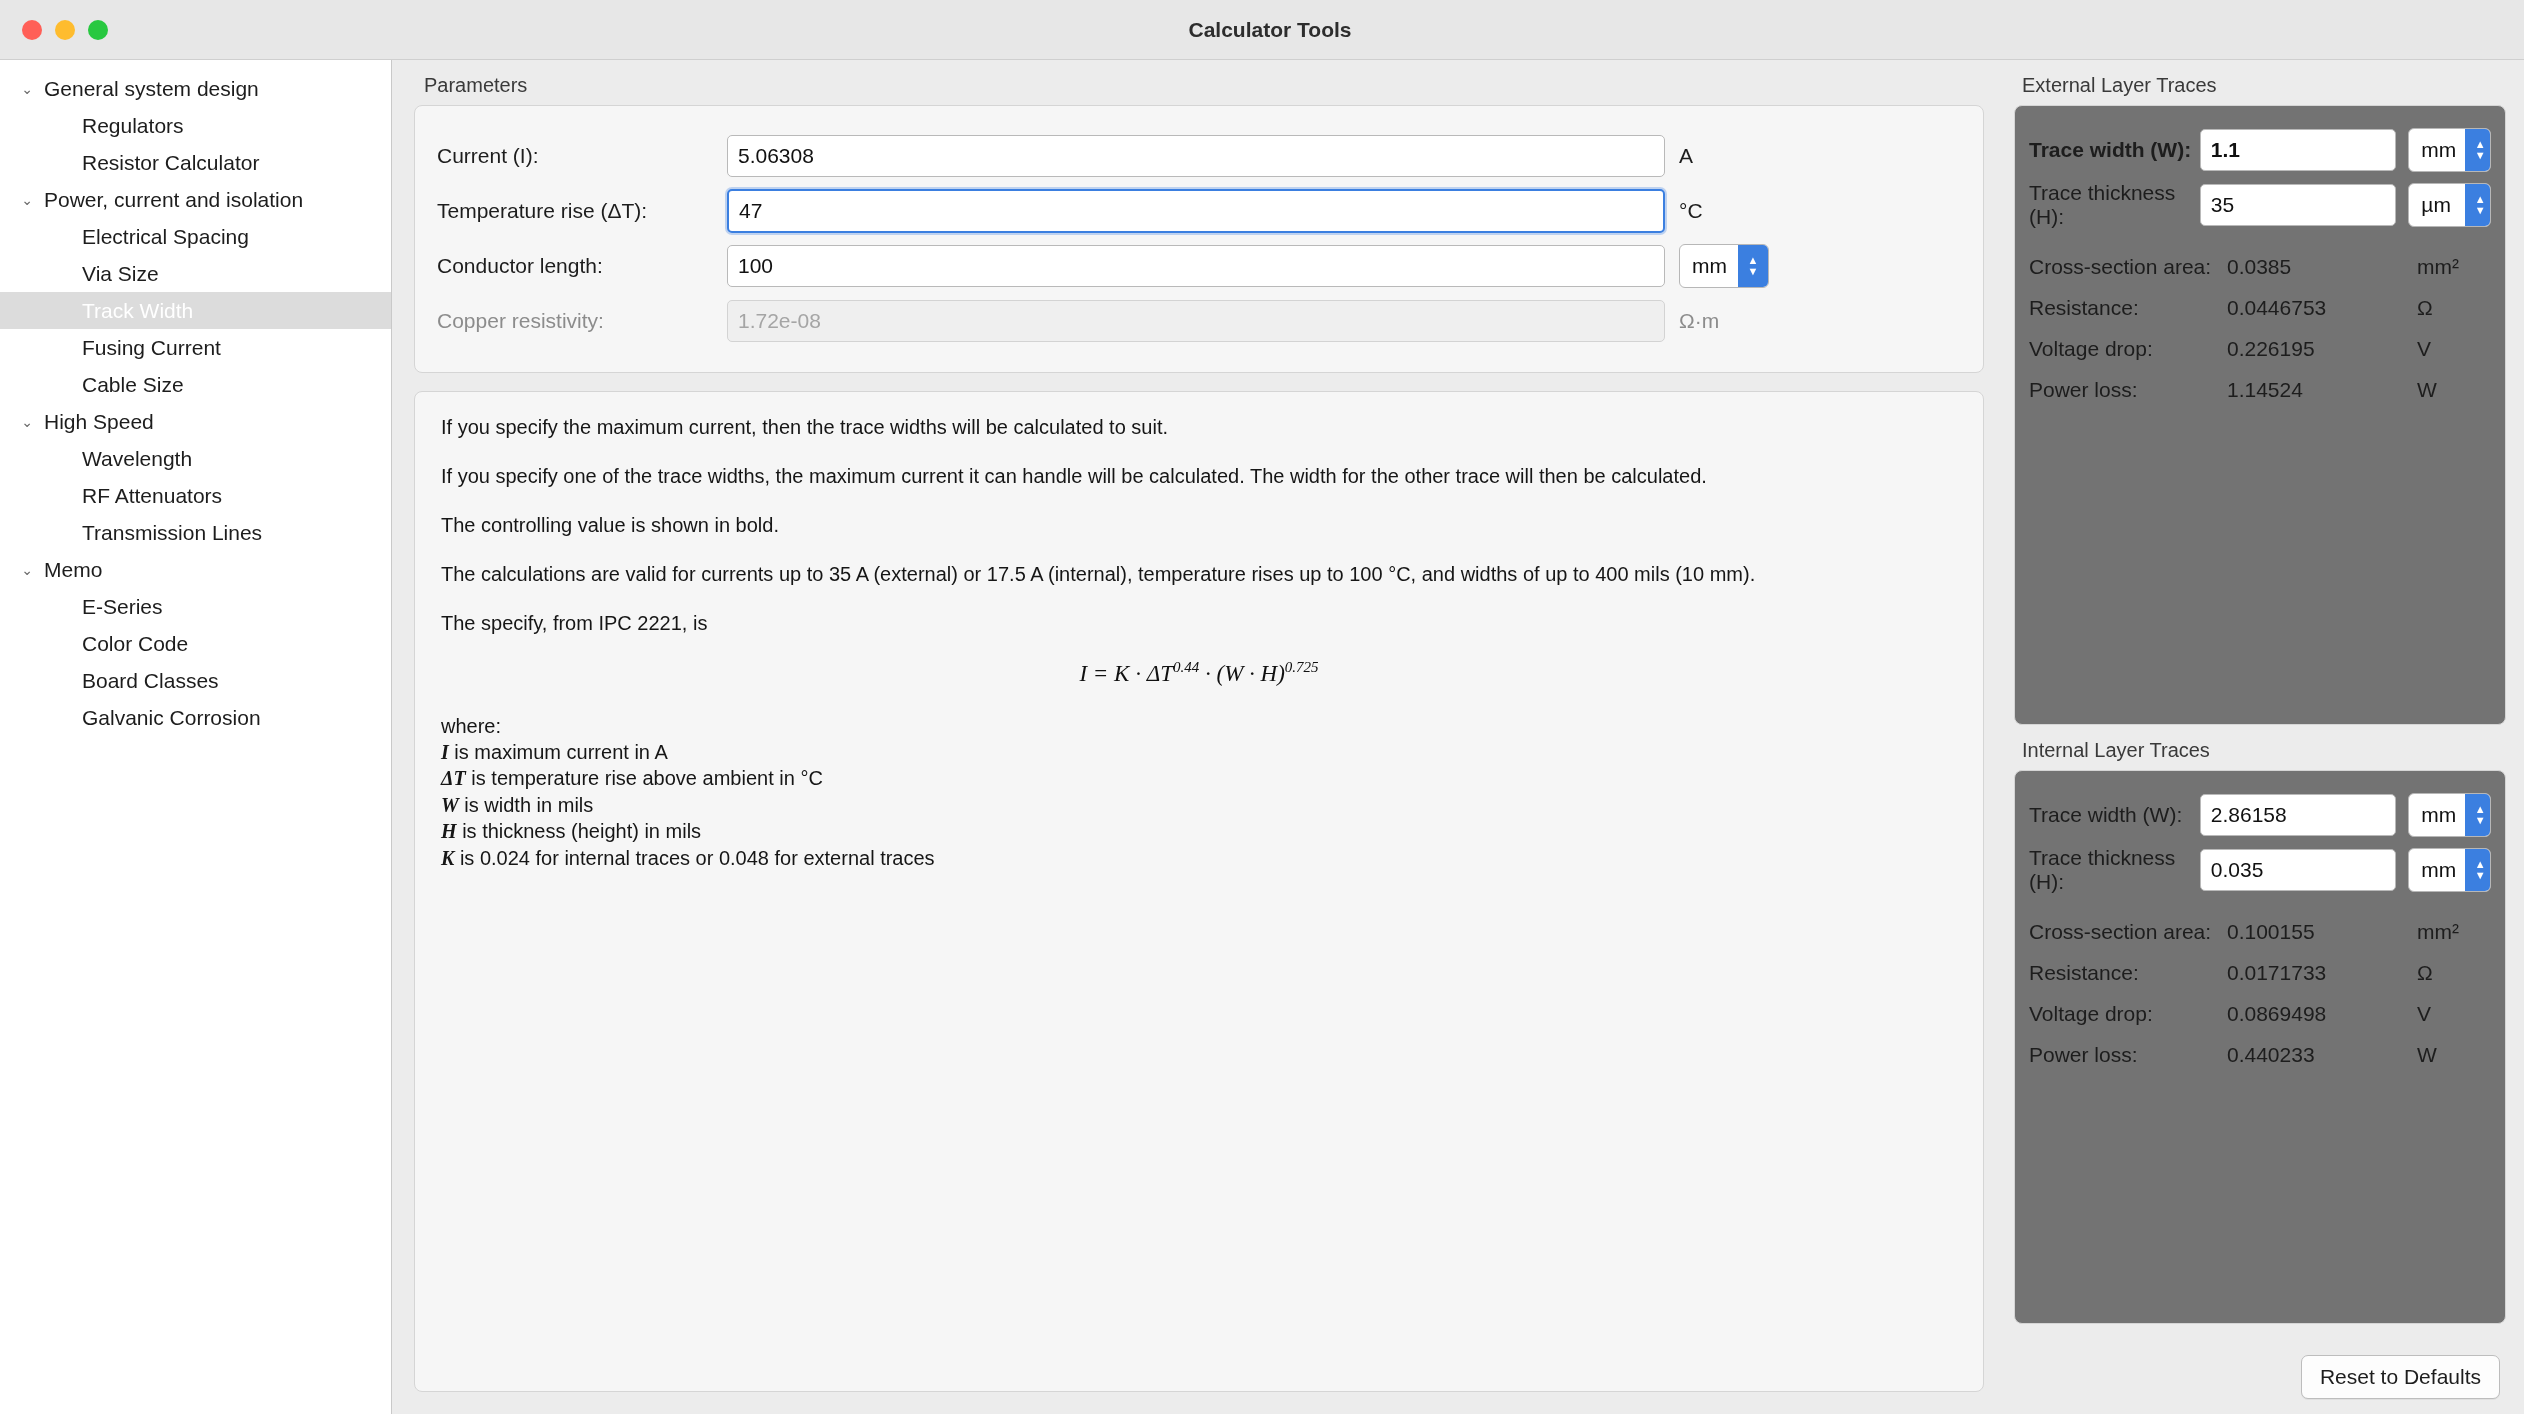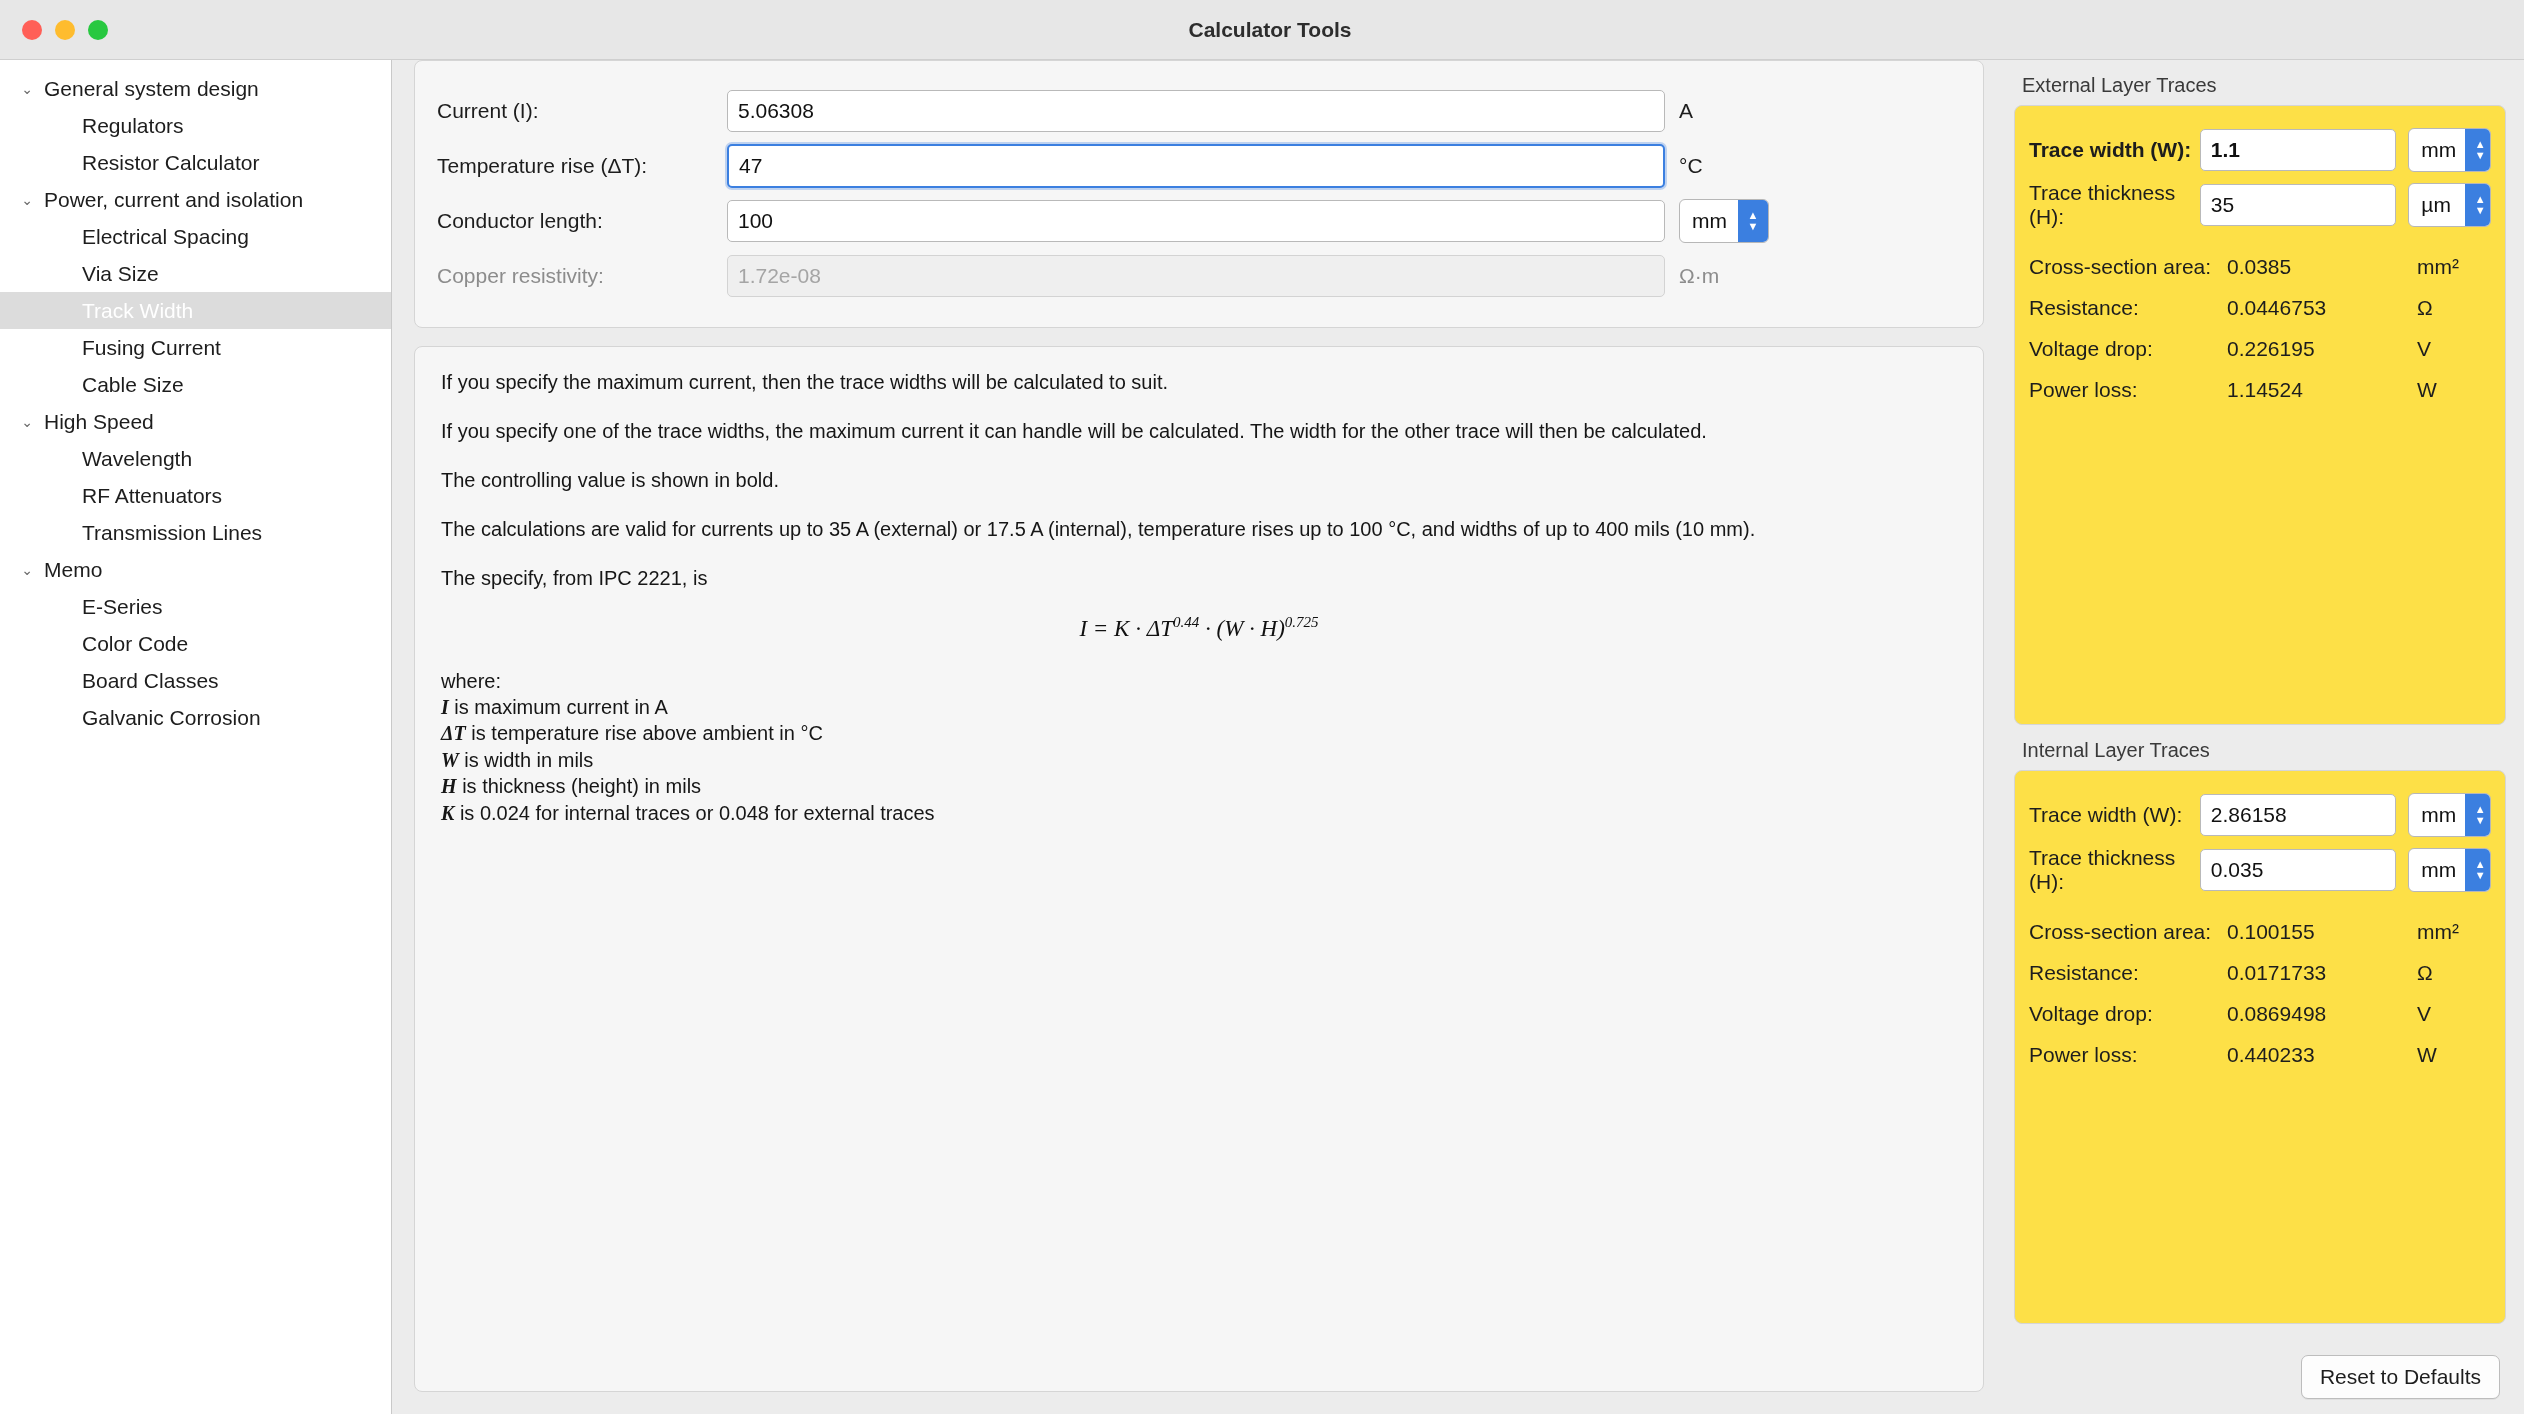--- a/index.html
+++ b/index.html
@@ -217,21 +217,21 @@
   
   .right {
     width: 520px;
     flex: 0 0 520px;
     display: flex;
     flex-direction: column;
     padding: 0 18px 0 10px;
   }
   .right .group-label { margin-left: 8px; }
   .right-panel {
-    background: #fde047;
+    background: #737373;
     border: 1px solid #d5d5d5;
     border-radius: 8px;
     padding: 16px 14px 16px 14px;
   }
   .ext-panel { height: 620px; }
   .int-panel { flex: 1; margin-bottom: 16px; }
   .rrow {
     display: flex;
     align-items: center;
     height: 55px;
@@ -371,20 +371,21 @@
             <span>Board Classes</span>
           </div>
           <div class="tree-row child">
             <span>Galvanic Corrosion</span>
           </div>
         </div>
     </div>
 
     <div class="center">
 
+      <div class="group-label">Parameters</div>
 
       <div class="panel params-panel">
 
         <div class="param-row">
           <div class="param-label">Current (I):</div>
           <div class="tf wide">5.06308</div>
           <div class="unit">A</div>
         </div>
 
         <div class="param-row">

